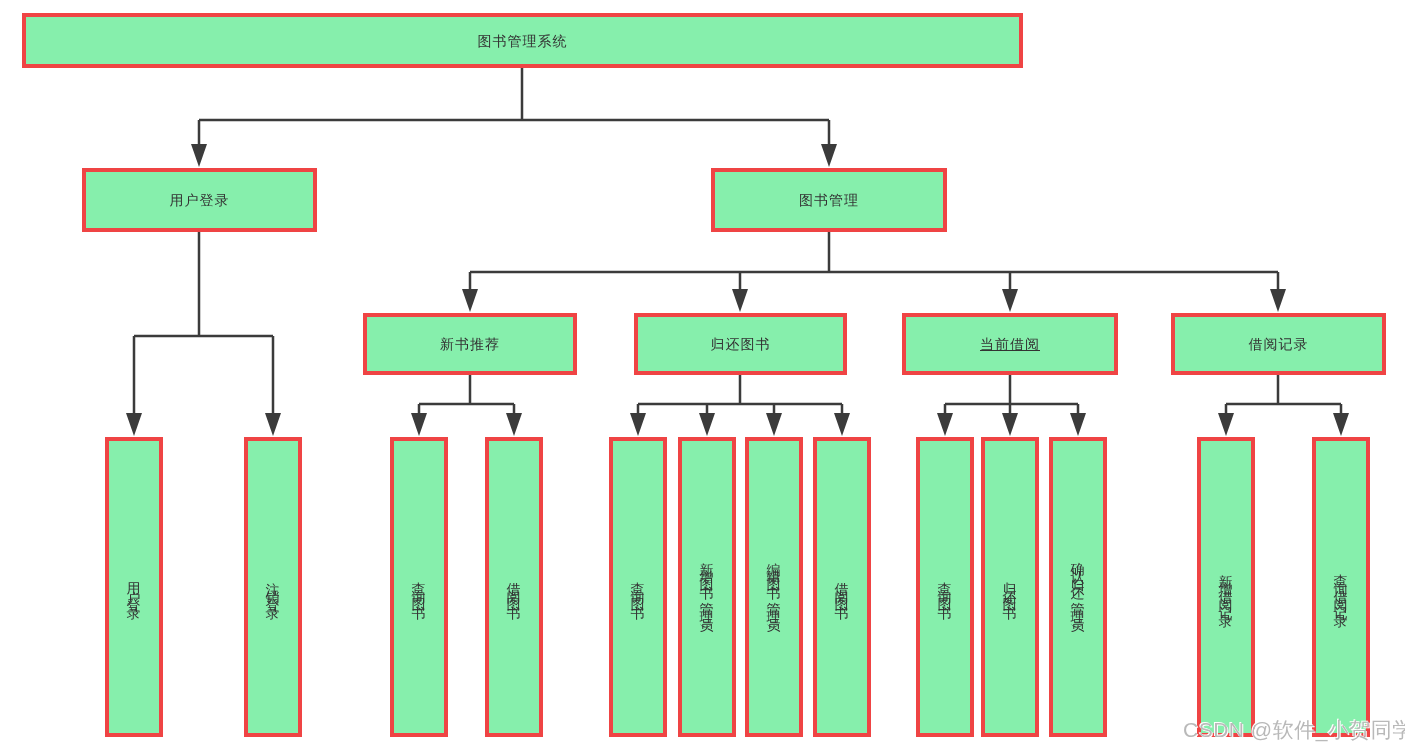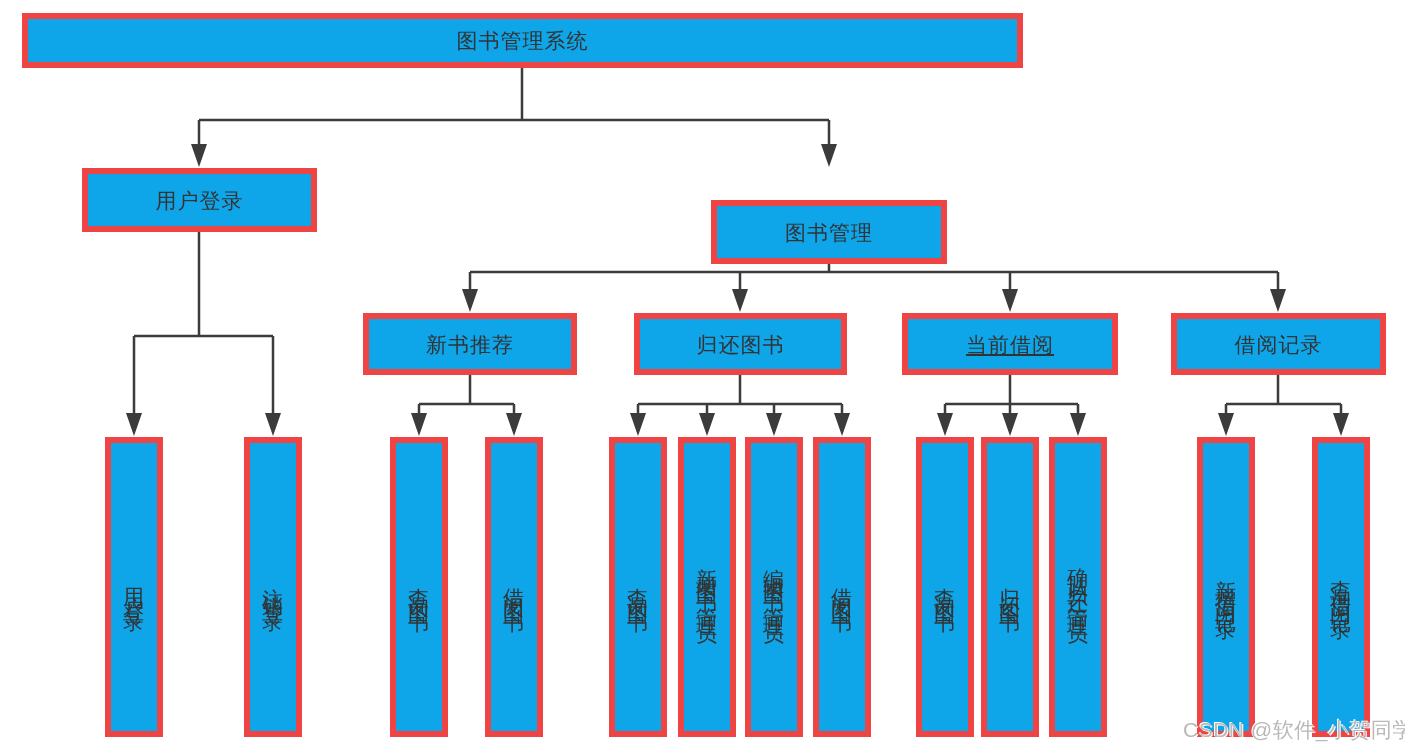--- a/index.html
+++ b/index.html
@@ -17,46 +17,46 @@
   .connectors {
     position: absolute;
     left: 0; top: 0;
     width: 1405px;
     height: 747px;
     z-index: 1;
   }
 
   .node {
     position: absolute;
-    background: #0ea5e9;
-    border: 6px solid #ef4444;
+    background: #86efac;
+    border: 4px solid #ef4444;
     color: #333333;
     display: flex;
     align-items: center;
     justify-content: center;
     z-index: 2;
-    font-size: 21px;
+    font-size: 14px;
     line-height: 1;
   }
 
   .h-box { letter-spacing: 1px; }
 
   .v-box {
     width: 58px;
     height: 300px;
     top: 437px;
     writing-mode: vertical-rl;
     text-orientation: mixed;
     letter-spacing: 8px;
   }
 
   
   .root-box      { left: 22px;   top: 13px;  width: 1001px; height: 55px; }
   .box-userlogin { left: 82px;   top: 168px; width: 235px;  height: 64px; }
-  .box-bookmgmt  { left: 711px;  top: 168px; width: 236px;  height: 64px; margin-top: 32px; }
+  .box-bookmgmt  { left: 711px;  top: 168px; width: 236px;  height: 64px; }
   .box-newbooks  { left: 363px;  top: 313px; width: 214px;  height: 62px; }
   .box-borrow    { left: 634px;  top: 313px; width: 213px;  height: 62px; }
   .box-current   { left: 902px;  top: 313px; width: 216px;  height: 62px; text-decoration: underline; }
   .box-records   { left: 1171px; top: 313px; width: 215px;  height: 62px; }
 
   
   .leaf-1  { left: 105px;  }
   .leaf-2  { left: 244px;  }
   .leaf-3  { left: 390px;  }
   .leaf-4  { left: 485px;  }

